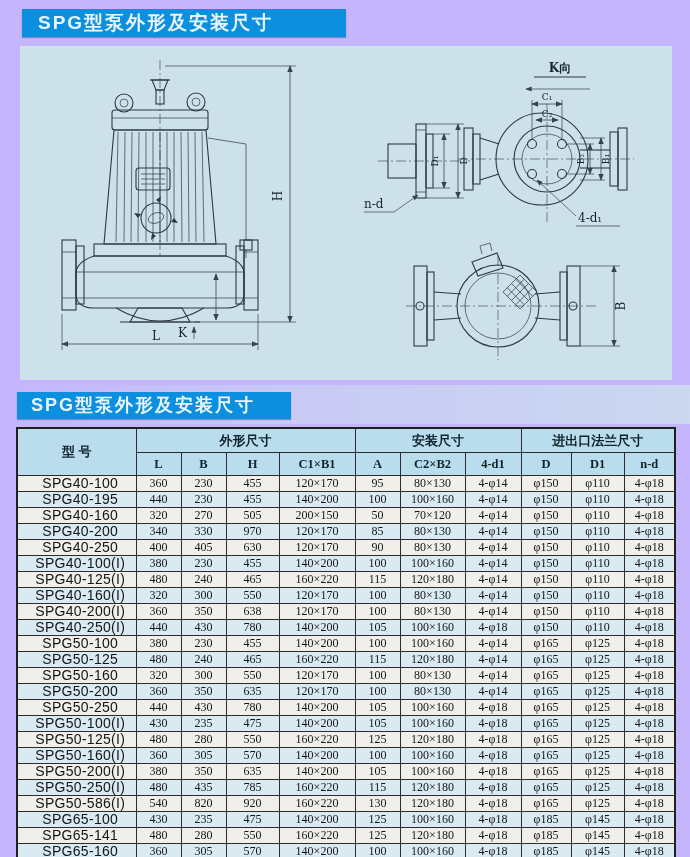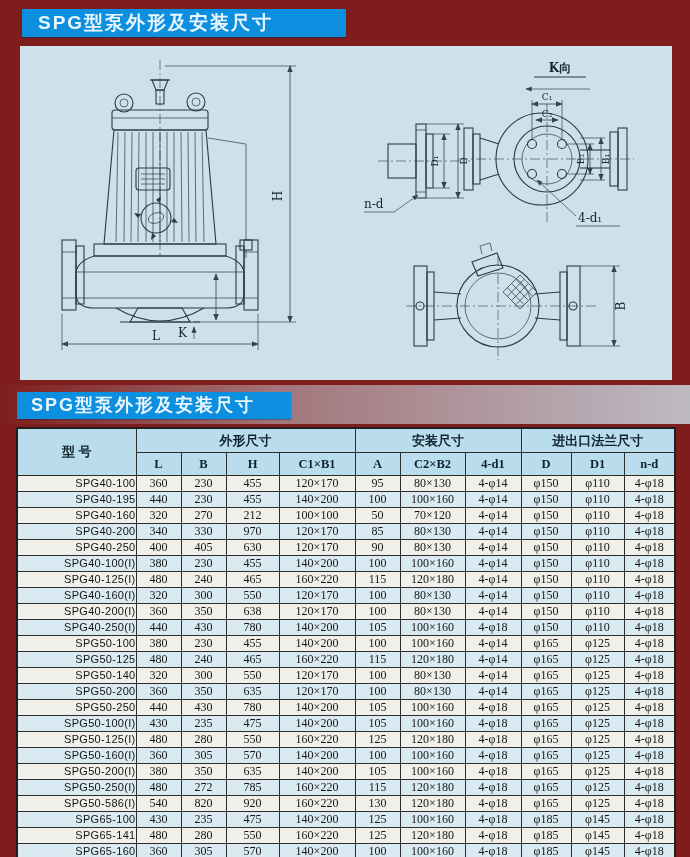--- a/index.html
+++ b/index.html
@@ -1,16 +1,16 @@
 <!DOCTYPE html>
 <html><head>
 <meta charset="utf-8">
 <style>
   html,body{margin:0;padding:0;background:#e9e9e9;}
-  .page{position:relative;width:690px;height:857px;background:#7f1d1d;overflow:hidden;
+  .page{position:relative;width:690px;height:857px;background:#c4b5fd;overflow:hidden;
         font-family:"Liberation Sans",sans-serif;}
   .title-bar{position:absolute;background:#0c8fdf;color:#eaf6ff;font-weight:bold;
         letter-spacing:2px;white-space:nowrap;box-shadow:0 1px 1px rgba(0,40,80,.35);}
   .title-1{left:22px;top:9px;width:308px;height:28px;line-height:28px;font-size:19px;padding-left:16px;}
   .title-2{left:17px;top:392px;width:260px;height:27px;line-height:27px;font-size:18px;padding-left:14px;}
   .tint-band{position:absolute;left:0;top:385px;width:690px;height:39px;
         background:linear-gradient(90deg,rgba(205,225,236,0) 0%,rgba(205,225,236,.45) 40%,rgba(205,225,236,.8) 100%);}
   .panel{position:absolute;left:20px;top:46px;width:652px;height:334px;background:#cde1eb;}
   svg text{font-family:"DejaVu Serif","DejaVu Sans",serif;fill:#17242e;}
   .ln{stroke:#2c3a45;fill:none;stroke-width:1.1;}
@@ -21,22 +21,22 @@
   .lbl{font-size:12px;}
   .lbls{font-size:9px;}
   .tbl-wrap{position:absolute;left:16px;top:427px;width:658px;}
   table{border-collapse:collapse;table-layout:fixed;width:658px;}
   th,td{border:1px solid #2d2d2d;overflow:hidden;white-space:nowrap;}
   table{border:2px solid #1f1f1f;}
   thead th{background:#b9dded;color:#10222c;font-size:13px;font-weight:bold;height:21px;}
   thead tr.sub th{font-family:"Liberation Serif",serif;font-size:12.5px;height:20px;}
   tbody td{font-family:"Liberation Serif",serif;font-size:12px;color:#151515;
            text-align:center;height:15px;line-height:15px;padding:0;}
-  tbody td:first-child{font-family:"Liberation Sans",sans-serif;font-size:11px;
-           text-align:right;padding-left:7px;letter-spacing:.3px;}
+  tbody td:first-child{font-family:"Liberation Sans",sans-serif;font-size:14px;
+           text-align:center;padding-left:7px;letter-spacing:.3px;}
   tbody tr:nth-child(odd){background:#f1efe9;}
   tbody tr:nth-child(even){background:#d9eaf3;}
 </style>
 </head>
 <body>
 
 <div class="page">
 
   <div class="title-bar title-1">SPG型泵外形及安装尺寸</div>
 
@@ -288,22 +288,22 @@
             <td>100×160</td>
             <td>4-φ14</td>
             <td>φ150</td>
             <td>φ110</td>
             <td>4-φ18</td>
           </tr>
           <tr>
             <td>SPG40-160</td>
             <td>320</td>
             <td>270</td>
-            <td>212</td>
-            <td>100×100</td>
+            <td>505</td>
+            <td>200×150</td>
             <td>50</td>
             <td>70×120</td>
             <td>4-φ14</td>
             <td>φ150</td>
             <td>φ110</td>
             <td>4-φ18</td>
           </tr>
           <tr>
             <td>SPG40-200</td>
             <td>340</td>
@@ -415,21 +415,21 @@
             <td>465</td>
             <td>160×220</td>
             <td>115</td>
             <td>120×180</td>
             <td>4-φ14</td>
             <td>φ165</td>
             <td>φ125</td>
             <td>4-φ18</td>
           </tr>
           <tr>
-            <td>SPG50-140</td>
+            <td>SPG50-160</td>
             <td>320</td>
             <td>300</td>
             <td>550</td>
             <td>120×170</td>
             <td>100</td>
             <td>80×130</td>
             <td>4-φ14</td>
             <td>φ165</td>
             <td>φ125</td>
             <td>4-φ18</td>
@@ -508,21 +508,21 @@
             <td>105</td>
             <td>100×160</td>
             <td>4-φ18</td>
             <td>φ165</td>
             <td>φ125</td>
             <td>4-φ18</td>
           </tr>
           <tr>
             <td>SPG50-250(I)</td>
             <td>480</td>
-            <td>272</td>
+            <td>435</td>
             <td>785</td>
             <td>160×220</td>
             <td>115</td>
             <td>120×180</td>
             <td>4-φ18</td>
             <td>φ165</td>
             <td>φ125</td>
             <td>4-φ18</td>
           </tr>
           <tr>

